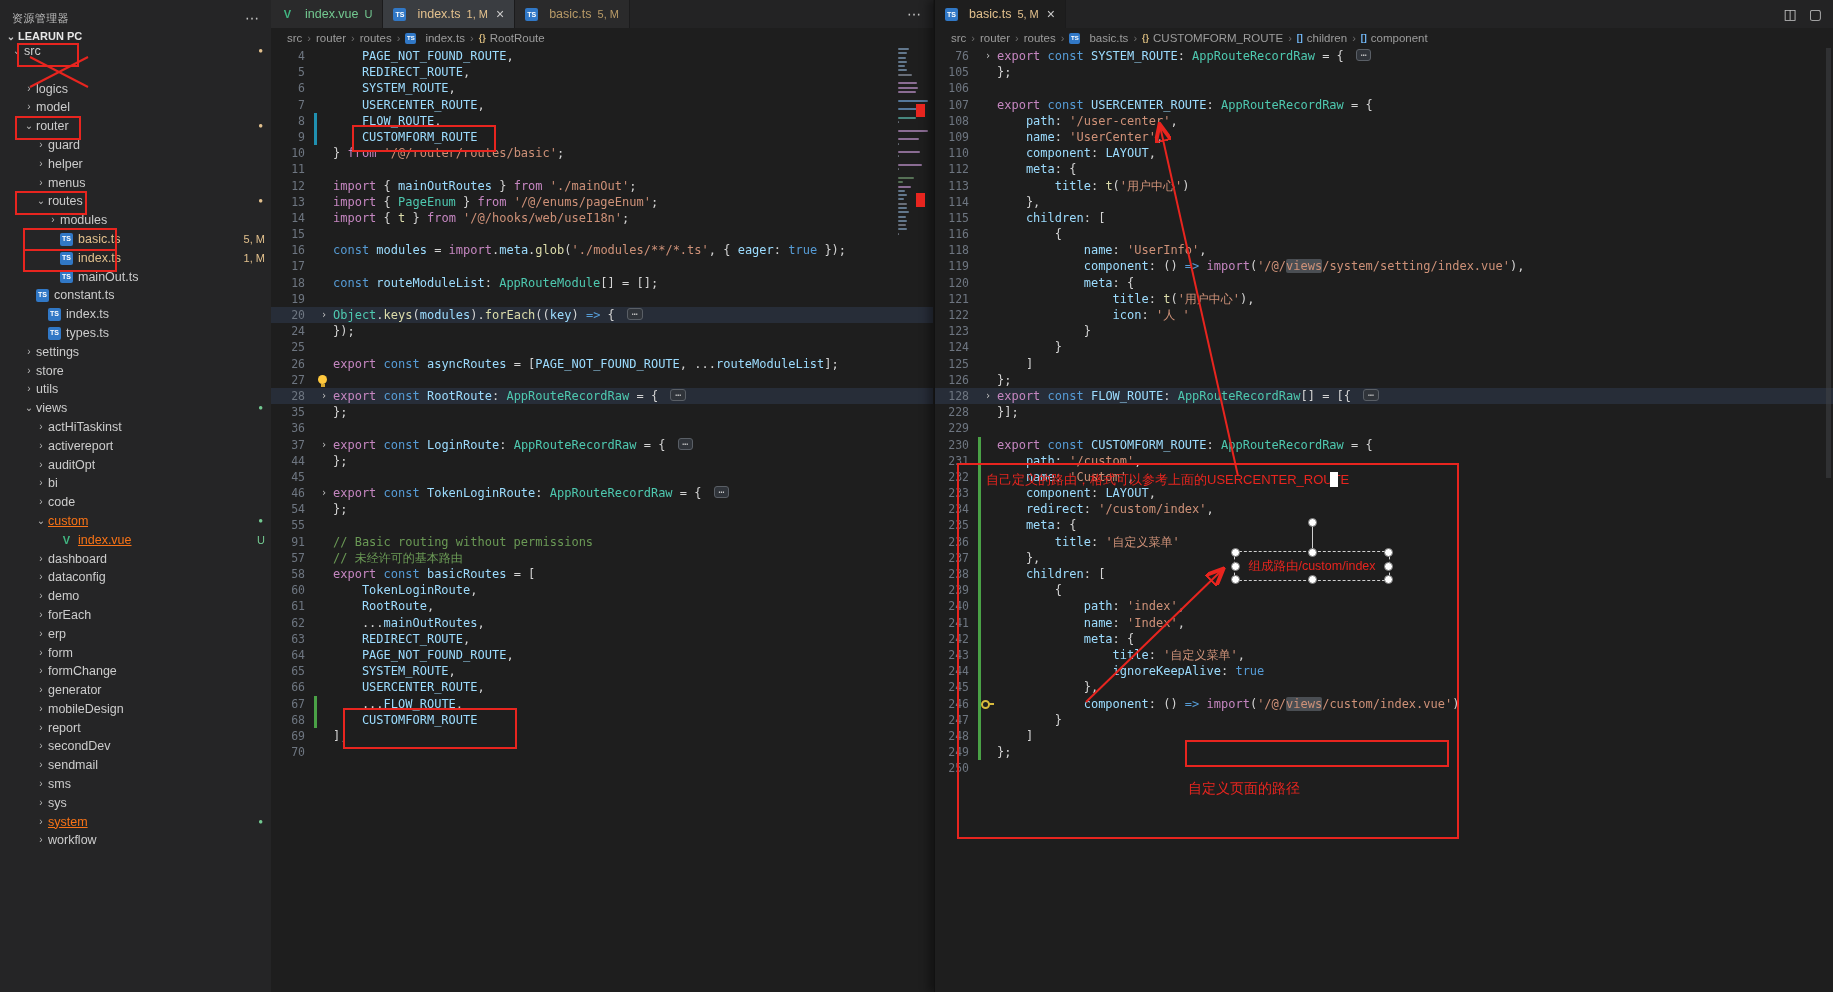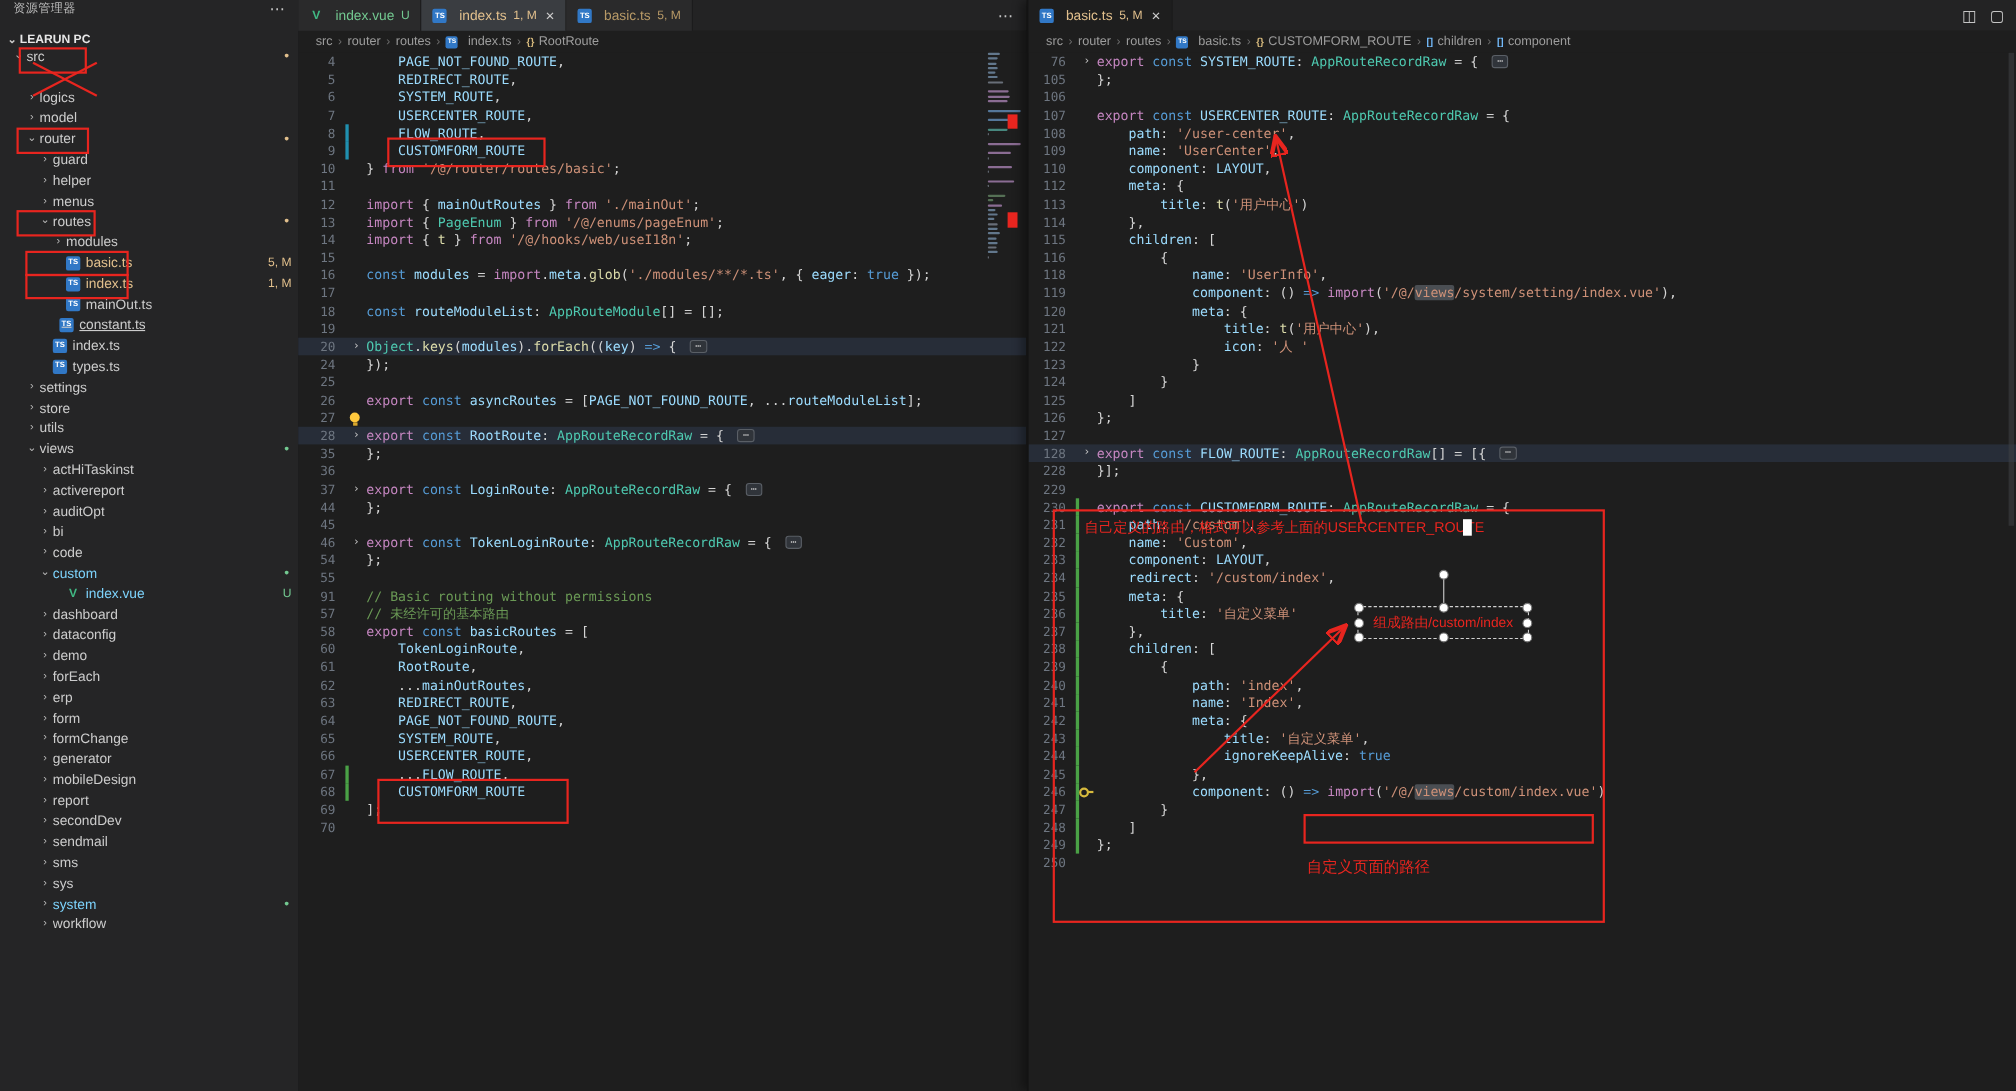--- a/index.html
+++ b/index.html
@@ -1,33 +1,33 @@
 <!DOCTYPE html>
 <html><head>
 <meta charset="utf-8">
 <style>
   html,body{margin:0;padding:0;width:1833px;height:992px;background:#1e1e1e;overflow:hidden;
     font-family:"Liberation Sans",sans-serif;-webkit-font-smoothing:antialiased;}
   #app{position:absolute;inset:0;width:1833px;height:992px;}
 
   
   .sidebar{position:absolute;left:0;top:0;width:271px;height:992px;background:#252526;color:#cccccc;z-index:2;}
-  .sb-header{height:26px;display:flex;align-items:flex-start;padding:0 12px;}
+  .sb-header{height:26px;display:flex;align-items:flex-end;padding:0 12px;}
   .sb-title{font-size:11px;color:#bbbbbb;letter-spacing:.4px;flex:1;}
   .sb-more{color:#c5c5c5;font-size:14px;cursor:pointer;}
   .sb-section{height:20px;display:flex;align-items:center;font-size:11px;font-weight:bold;color:#e7e7e7;padding:0 4px;cursor:pointer;}
   .sec-chev{width:14px;text-align:center;font-size:10px;color:#cccccc;}
   #tree{position:absolute;top:42px;left:0;right:0;}
   .tree-row{height:18.8px;line-height:18.8px;display:flex;align-items:center;font-size:12.5px;cursor:pointer;position:relative;padding-right:6px;}
   .tw{width:14px;flex:none;text-align:center;font-size:10px;color:#b8b8b8;}
   .fi{flex:none;display:inline-flex;align-items:center;justify-content:center;margin-right:5px;}
   .ts-icon{width:13px;height:13px;background:#3178c6;color:#ffffff;font-size:7px;font-weight:bold;border-radius:2px;}
   .vue-icon{width:13px;height:13px;color:#41b883;font-size:11px;font-weight:bold;}
   .tl{white-space:nowrap;overflow:hidden;text-overflow:ellipsis;}
-  .tl.modified{color:#e2c08d;} .tl.untracked{color:#7dd3fc;}
+  .tl.modified{color:#e2c08d;} .tl.untracked{color:#f97316;text-decoration:underline;}
   .tbadge{margin-left:auto;font-size:11px;padding-left:8px;}
   .tbadge.modified{color:#e2c08d;} .tbadge.untracked{color:#73c991;}
   .tdot{margin-left:auto;font-size:8px;padding-right:2px;}
   .tdot.modified{color:#e2c08d;} .tdot.untracked{color:#73c991;}
 
   
   .egroup{position:absolute;top:0;height:992px;background:#1e1e1e;overflow:hidden;}
   #group-right{border-left:1px solid #111111;box-shadow:-6px 0 8px rgba(0,0,0,.35);}
   .tabs{height:28px;background:#232324;display:flex;align-items:stretch;}
   .tabs-inner{display:flex;}
@@ -158,21 +158,21 @@
           <span class="tw"> </span>
           <span class="fi ts-icon">TS</span>
           <span class="tl modified">index.ts</span>
           <span class="tbadge modified">1, M</span>
         </div>
         <div class="tree-row" style="padding-left: 46px;">
           <span class="tw"> </span>
           <span class="fi ts-icon">TS</span>
           <span class="tl ">mainOut.ts</span>
         </div>
-        <div class="tree-row" style="padding-left: 40px; text-decoration: underline;">
+        <div class="tree-row" style="padding-left: 22px;">
           <span class="tw"> </span>
           <span class="fi ts-icon">TS</span>
           <span class="tl ">constant.ts</span>
         </div>
         <div class="tree-row" style="padding-left: 34px;">
           <span class="tw"> </span>
           <span class="fi ts-icon">TS</span>
           <span class="tl ">index.ts</span>
         </div>
         <div class="tree-row" style="padding-left: 34px;">
@@ -501,21 +501,20 @@
         <div class="cl"><span class="ln">116</span><span class="git"></span><span class="fold-col"></span><span class="ctext"><span class="tk-pun">        {</span></span></div>
         <div class="cl"><span class="ln">118</span><span class="git"></span><span class="fold-col"></span><span class="ctext"><span class="tk-id">            name</span><span class="tk-pun">: </span><span class="tk-str">'UserInfo'</span><span class="tk-pun">,</span></span></div>
         <div class="cl"><span class="ln">119</span><span class="git"></span><span class="fold-col"></span><span class="ctext"><span class="tk-id">            component</span><span class="tk-pun">: () </span><span class="tk-st">=&gt;</span><span class="tk-pun"> </span><span class="tk-kw">import</span><span class="tk-pun">(</span><span class="tk-str">'/@/</span><span class="tk-strhl">views</span><span class="tk-str">/system/setting/index.vue'</span><span class="tk-pun">),</span></span></div>
         <div class="cl"><span class="ln">120</span><span class="git"></span><span class="fold-col"></span><span class="ctext"><span class="tk-id">            meta</span><span class="tk-pun">: {</span></span></div>
         <div class="cl"><span class="ln">121</span><span class="git"></span><span class="fold-col"></span><span class="ctext"><span class="tk-id">                title</span><span class="tk-pun">: </span><span class="tk-fn">t</span><span class="tk-pun">(</span><span class="tk-str">'用户中心'</span><span class="tk-pun">),</span></span></div>
         <div class="cl"><span class="ln">122</span><span class="git"></span><span class="fold-col"></span><span class="ctext"><span class="tk-id">                icon</span><span class="tk-pun">: </span><span class="tk-str">'人 '</span></span></div>
         <div class="cl"><span class="ln">123</span><span class="git"></span><span class="fold-col"></span><span class="ctext"><span class="tk-pun">            }</span></span></div>
         <div class="cl"><span class="ln">124</span><span class="git"></span><span class="fold-col"></span><span class="ctext"><span class="tk-pun">        }</span></span></div>
         <div class="cl"><span class="ln">125</span><span class="git"></span><span class="fold-col"></span><span class="ctext"><span class="tk-pun">    ]</span></span></div>
         <div class="cl"><span class="ln">126</span><span class="git"></span><span class="fold-col"></span><span class="ctext"><span class="tk-pun">};</span></span></div>
-        <div class="cl"><span class="ln">127</span><span class="git"></span><span class="fold-col"></span><span class="ctext"></span></div>
         <div class="cl hl"><span class="ln">128</span><span class="git"></span><span class="fold-col">›</span><span class="ctext"><span class="tk-kw">export</span><span class="tk-st"> const</span><span class="tk-id"> FLOW_ROUTE</span><span class="tk-pun">: </span><span class="tk-type">AppRouteRecordRaw</span><span class="tk-pun">[] = [{ </span><span class="fold-badge">⋯</span></span></div>
         <div class="cl"><span class="ln">228</span><span class="git"></span><span class="fold-col"></span><span class="ctext"><span class="tk-pun">}];</span></span></div>
         <div class="cl"><span class="ln">229</span><span class="git"></span><span class="fold-col"></span><span class="ctext"></span></div>
         <div class="cl"><span class="ln">230</span><span class="git git-a"></span><span class="fold-col"></span><span class="ctext"><span class="tk-kw">export</span><span class="tk-st"> const</span><span class="tk-id"> CUSTOMFORM_ROUTE</span><span class="tk-pun">: </span><span class="tk-type">AppRouteRecordRaw</span><span class="tk-pun"> = {</span></span></div>
         <div class="cl"><span class="ln">231</span><span class="git git-a"></span><span class="fold-col"></span><span class="ctext"><span class="tk-id">    path</span><span class="tk-pun">: </span><span class="tk-str">'/custom'</span><span class="tk-pun">,</span></span></div>
         <div class="cl"><span class="ln">232</span><span class="git git-a"></span><span class="fold-col"></span><span class="ctext"><span class="tk-id">    name</span><span class="tk-pun">: </span><span class="tk-str">'Custom'</span><span class="tk-pun">,</span></span></div>
         <div class="cl"><span class="ln">233</span><span class="git git-a"></span><span class="fold-col"></span><span class="ctext"><span class="tk-id">    component</span><span class="tk-pun">: </span><span class="tk-id">LAYOUT</span><span class="tk-pun">,</span></span></div>
         <div class="cl"><span class="ln">234</span><span class="git git-a"></span><span class="fold-col"></span><span class="ctext"><span class="tk-id">    redirect</span><span class="tk-pun">: </span><span class="tk-str">'/custom/index'</span><span class="tk-pun">,</span></span></div>
         <div class="cl"><span class="ln">235</span><span class="git git-a"></span><span class="fold-col"></span><span class="ctext"><span class="tk-id">    meta</span><span class="tk-pun">: {</span></span></div>
         <div class="cl"><span class="ln">236</span><span class="git git-a"></span><span class="fold-col"></span><span class="ctext"><span class="tk-id">        title</span><span class="tk-pun">: </span><span class="tk-str">'自定义菜单'</span></span></div>

